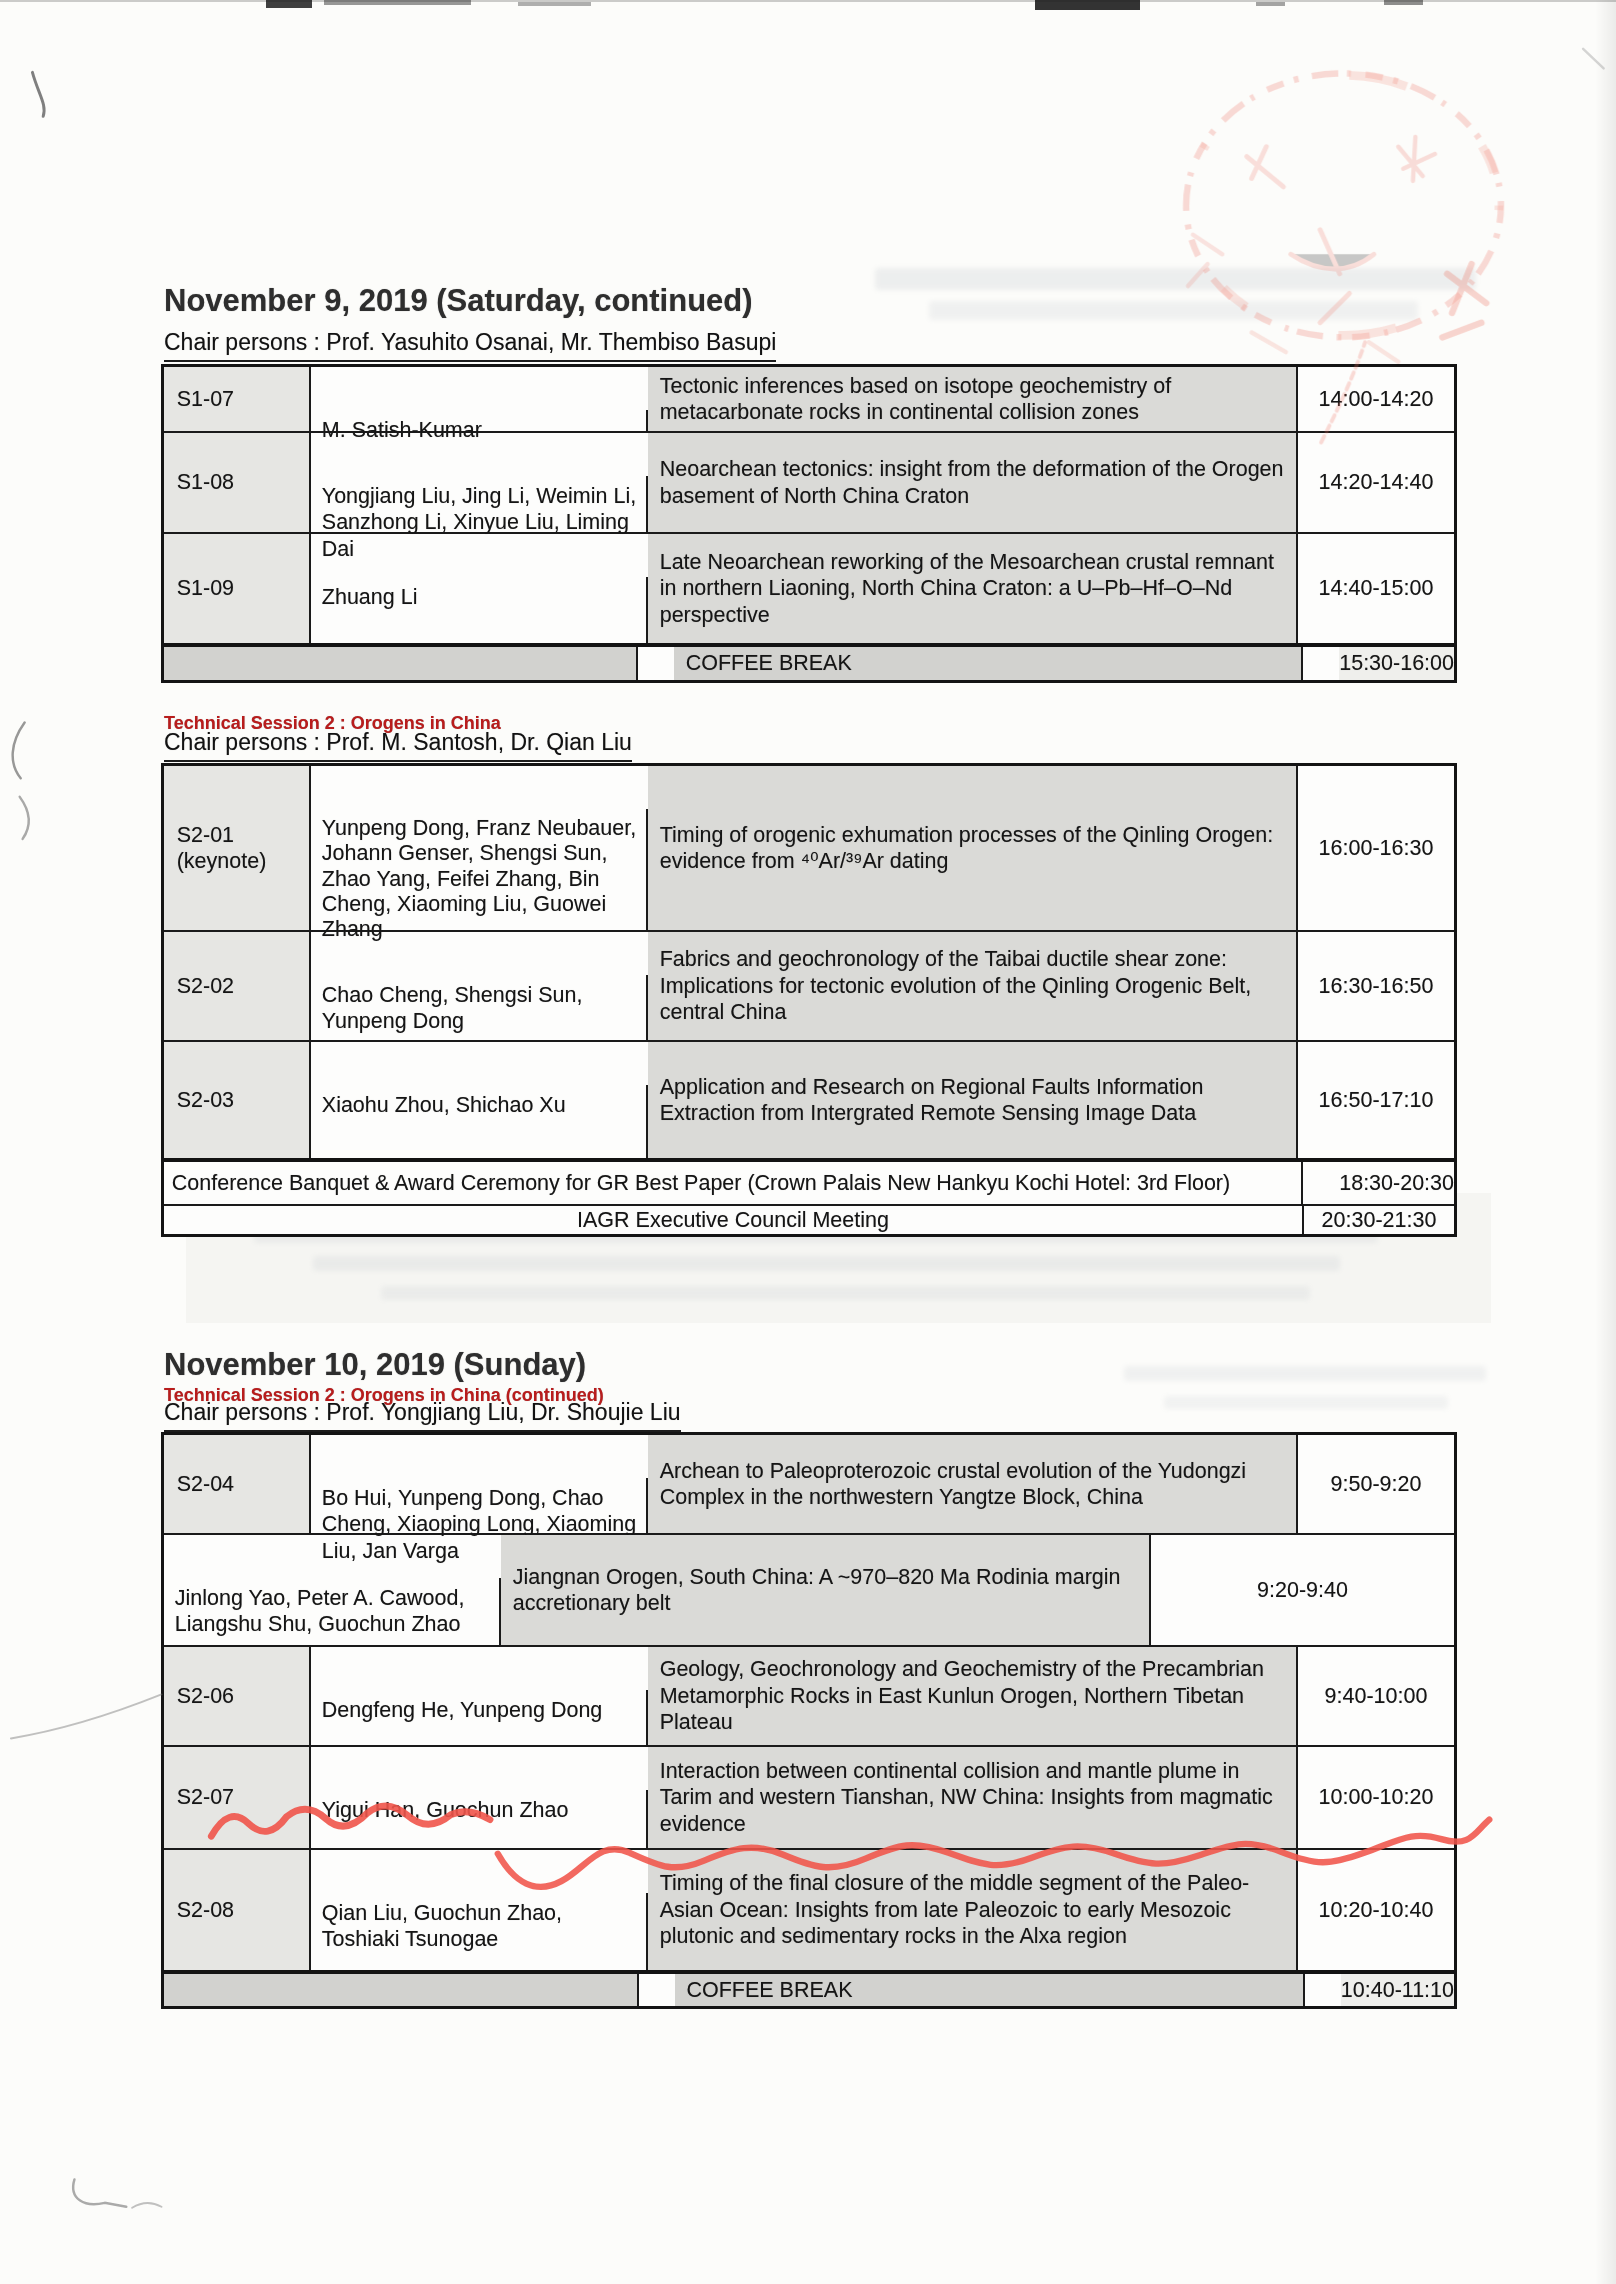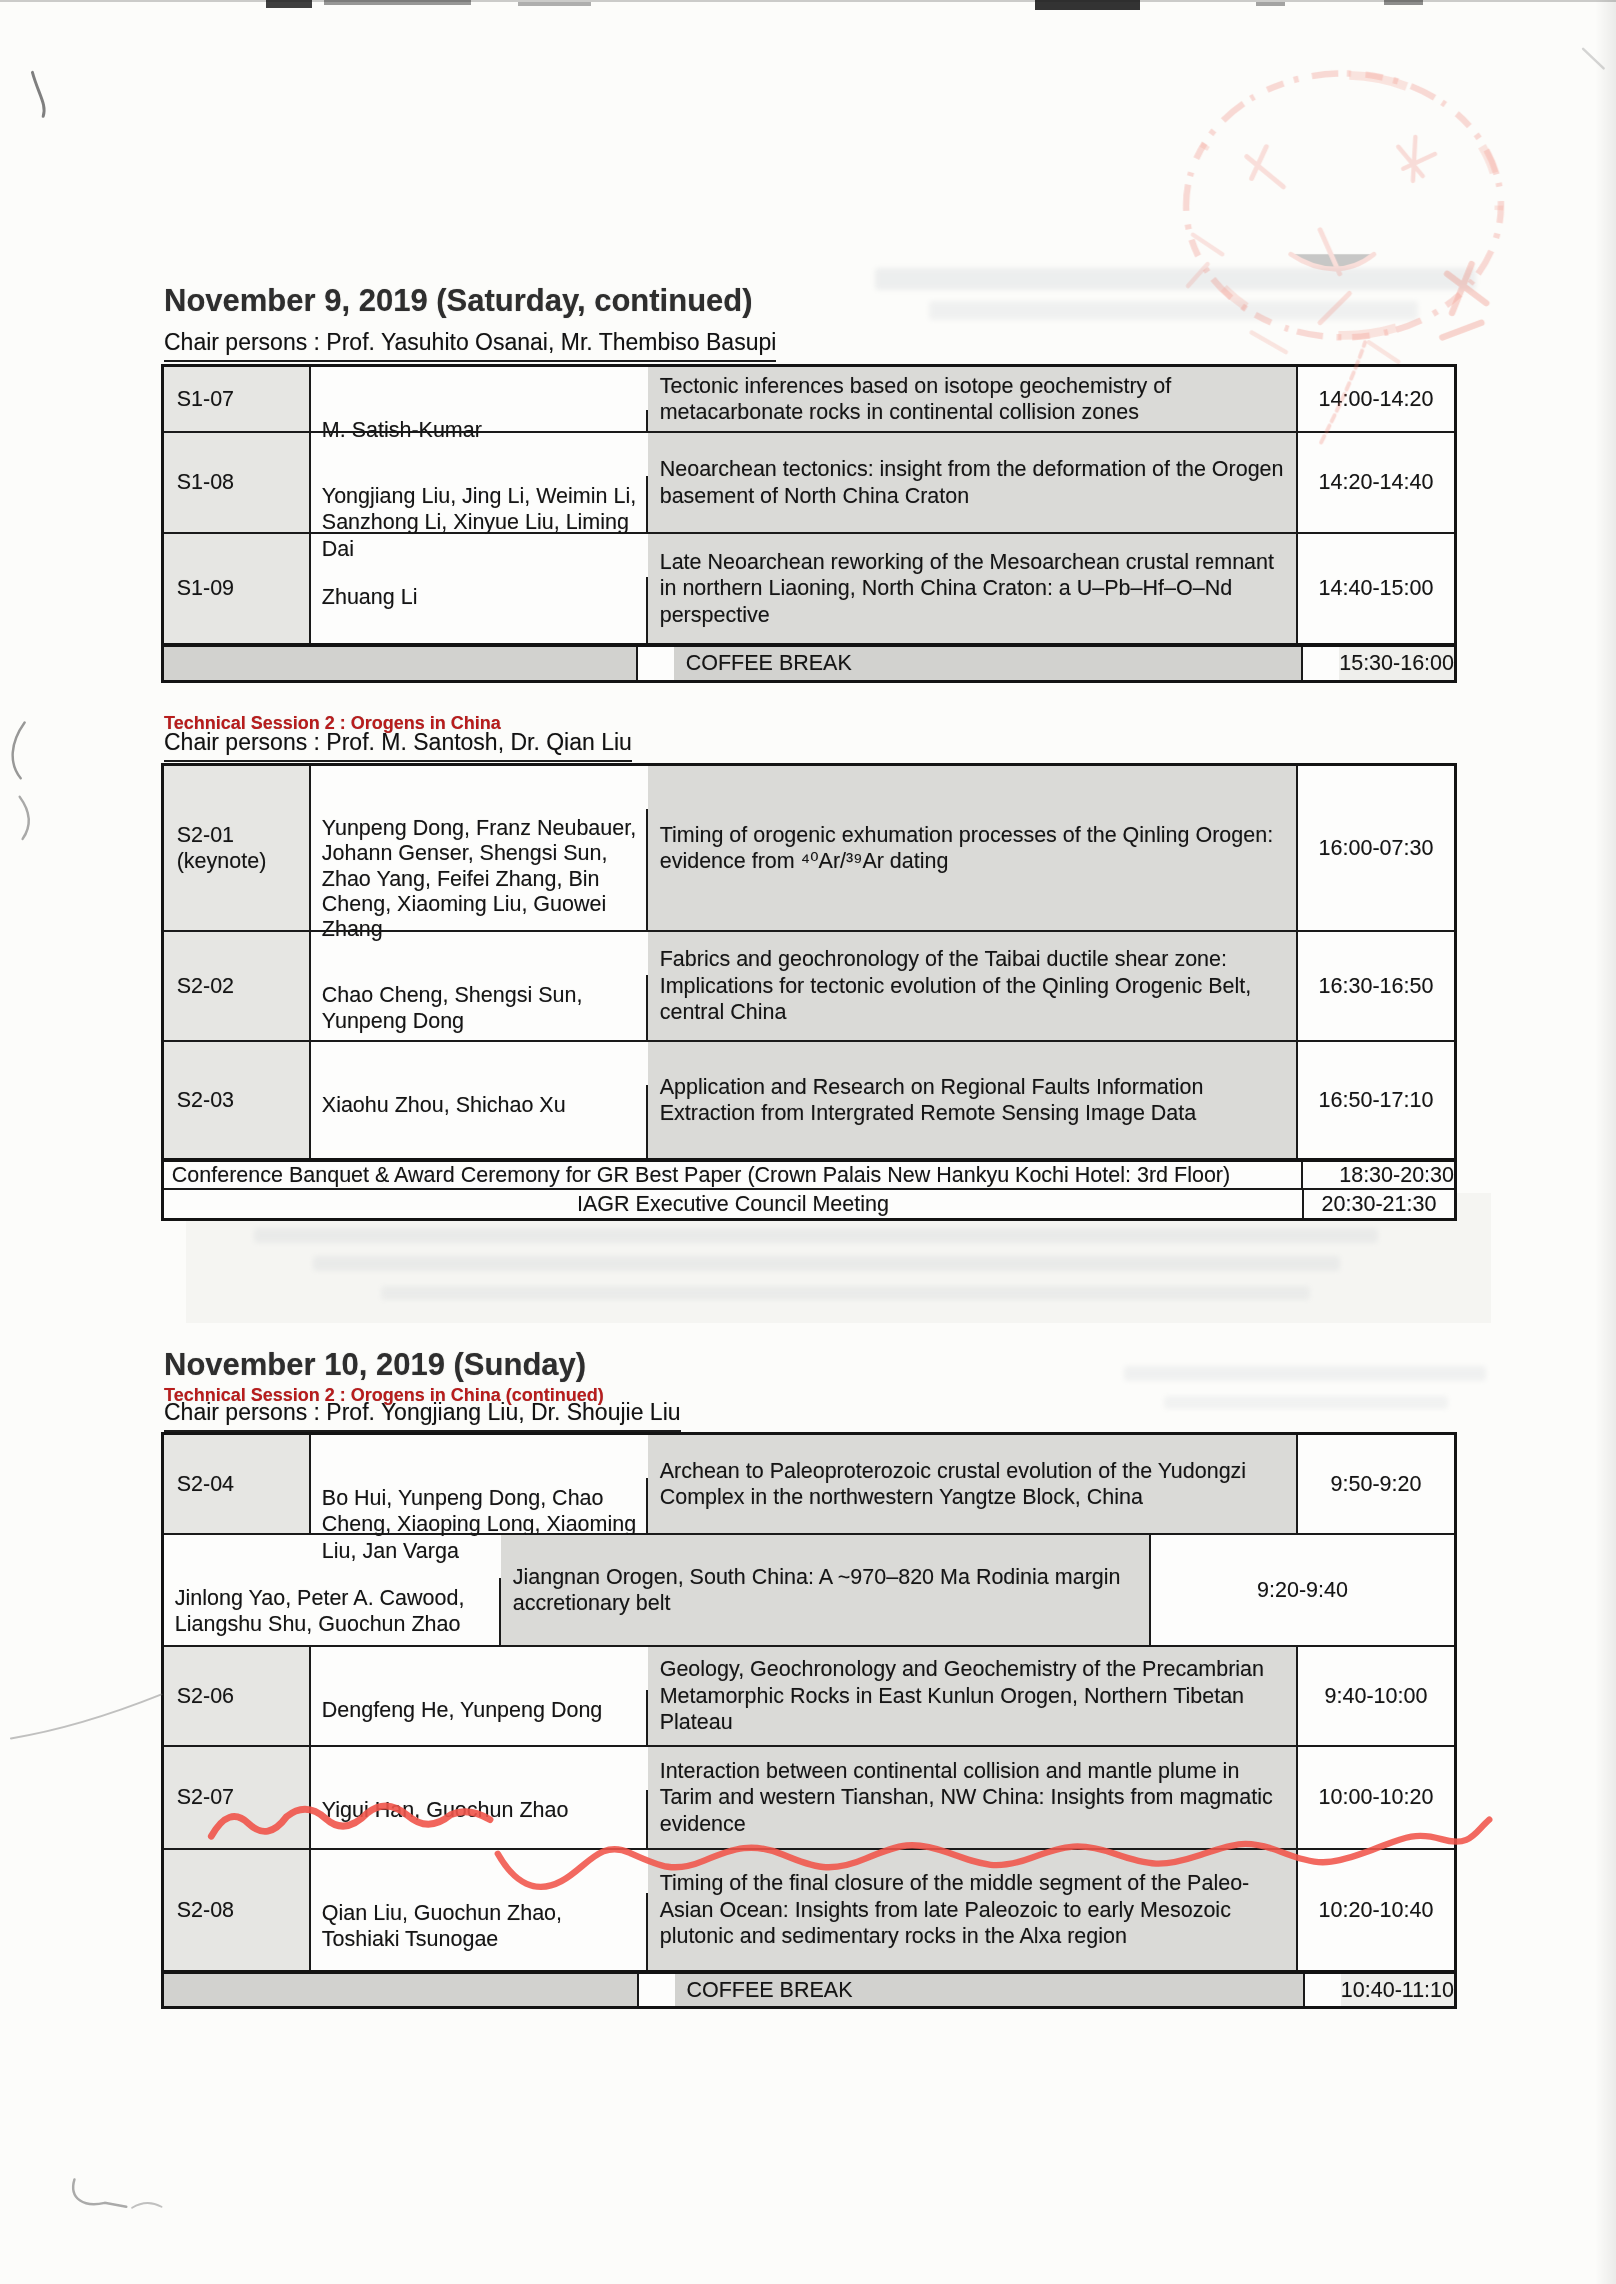--- a/index.html
+++ b/index.html
@@ -180,21 +180,21 @@
       <div class="cell c-id txt">
         <span>S2-01</span>
         <span>(keynote)</span>
       </div>
       <div class="cell c-authors txt">
           <span>Yunpeng Dong, Franz Neubauer, Johann Genser, Shengsi Sun, Zhao Yang, Feifei Zhang, Bin Cheng, Xiaoming Liu, Guowei Zhang</span>
         </div>
       <div class="cell c-title txt">
           <span>Timing of orogenic exhumation processes of the Qinling Orogen: evidence from ⁴⁰Ar/³⁹Ar dating</span>
         </div>
-      <div class="cell c-time txt">16:00-07:30</div>
+      <div class="cell c-time txt">16:00-16:30</div>
     </div>
     <div class="prow" style="height:110px">
       <div class="cell c-id txt">
           <span>S2-02</span>
         </div>
       <div class="cell c-authors txt">
           <span>Chao Cheng, Shengsi Sun, Yunpeng Dong</span>
         </div>
       <div class="cell c-title txt">
           <span>Fabrics and geochronology of the Taibai ductile shear zone: Implications for tectonic evolution of the Qinling Orogenic Belt, central China</span>
@@ -206,21 +206,21 @@
           <span>S2-03</span>
         </div>
       <div class="cell c-authors txt">
           <span>Xiaohu Zhou, Shichao Xu</span>
         </div>
       <div class="cell c-title txt">
           <span>Application and Research on Regional Faults Information Extraction from Intergrated Remote Sensing Image Data</span>
         </div>
       <div class="cell c-time txt">16:50-17:10</div>
     </div>
-    <div class="prow heavy-top" style="height:30px">
+    <div class="prow heavy-top" style="height:46px">
       <div class="cell span-label txt">Conference Banquet &amp; Award Ceremony for GR Best Paper (Crown Palais New Hankyu Kochi Hotel: 3rd Floor)</div>
       <div class="cell c-time txt">18:30-20:30</div>
     </div>
     <div class="prow" style="height:30px">
       <div class="cell span-label centered txt">IAGR Executive Council Meeting</div>
       <div class="cell c-time txt">20:30-21:30</div>
     </div>
   </div>
 
   <h1 class="date-heading" style="top:1326px">November 10, 2019 (Sunday)</h1>

